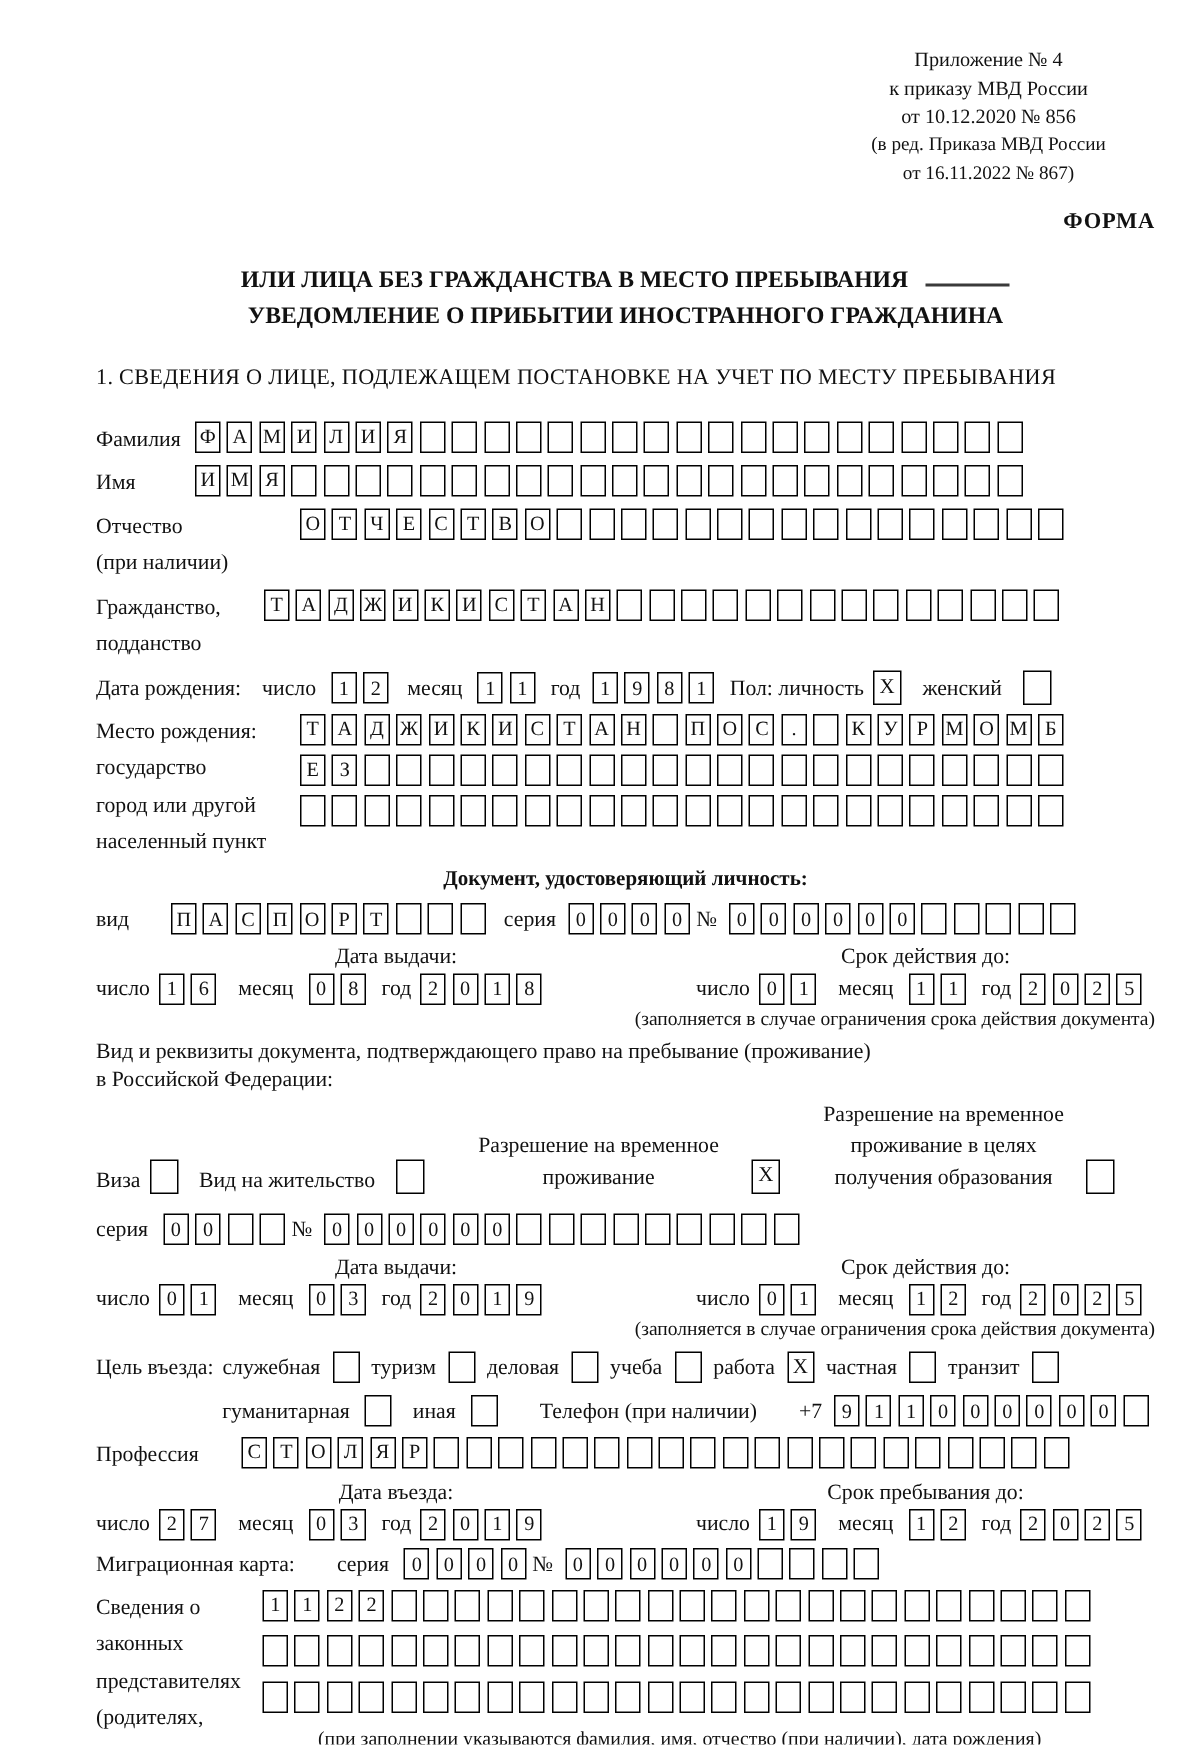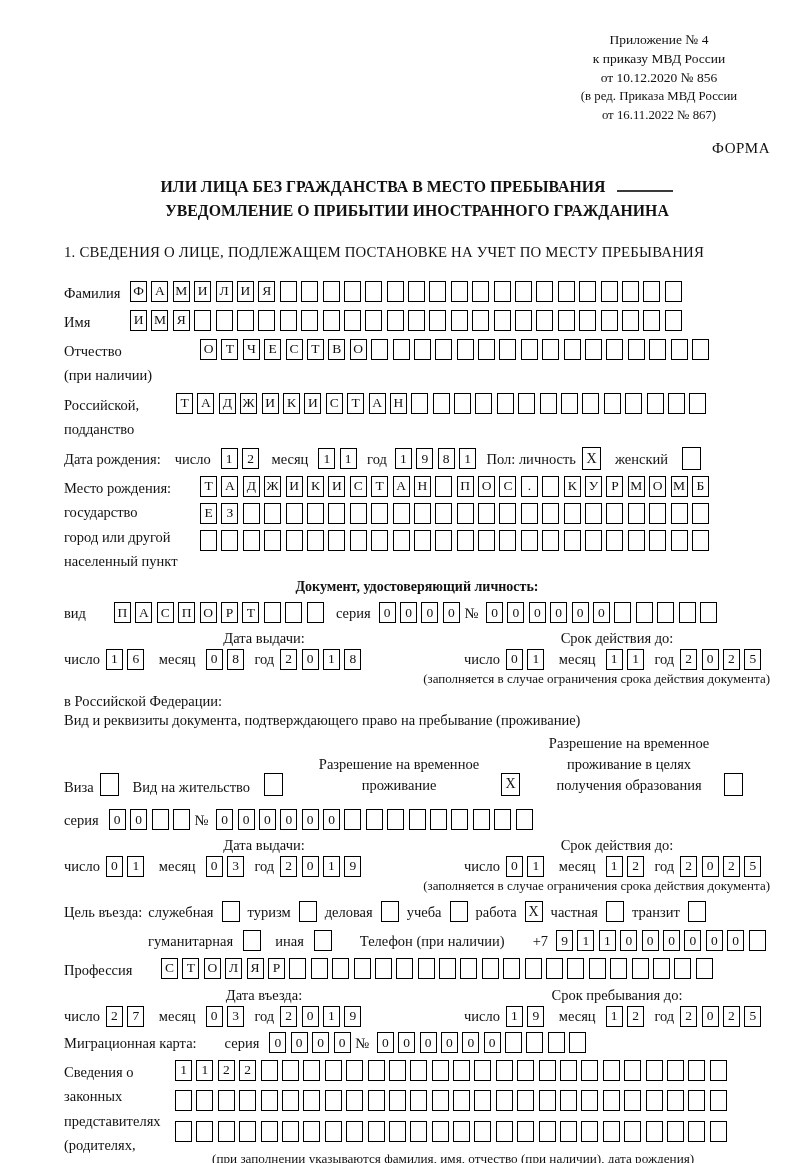--- a/index.html
+++ b/index.html
@@ -9,21 +9,21 @@
     color: #111111;
     font-family: "Liberation Serif", "DejaVu Serif", serif;
     font-size: 14.5px;
     overflow: hidden;
   }
   .page { padding: 30px 30px 0 64px; }
 
   
   .hdr-block { width: 222px; margin-left: auto; line-height: 1.42; font-size: 13.5px; text-align: center; }
   .hdr-block .small { font-size: 12.8px; }
-  .forma { text-align: right; font-weight: normal; font-size: 15px; margin-top: 16px; letter-spacing: .5px; }
+  .forma { text-align: right; font-weight: bold; font-size: 15px; margin-top: 16px; letter-spacing: .5px; }
 
   
   .title { text-align: center; font-weight: bold; font-size: 15.8px; margin-top: 18px; line-height: 1.55; }
   .blank-line { display: inline-block; width: 56px; border-bottom: 2.5px solid #3a3a3a; margin-left: 12px; height: 12px; }
 
   .sec-heading { font-weight: normal; font-size: 14.8px; margin-top: 20px; margin-bottom: 20px; letter-spacing: .2px; }
 
   
   .row { display: flex; align-items: flex-start; margin-bottom: 5px; }
   .lbl { flex: 0 0 auto; line-height: 24px; }
@@ -202,21 +202,21 @@
         <span class="cell"></span>
         <span class="cell"></span>
         <span class="cell"></span>
         <span class="cell"></span>
         <span class="cell"></span>
       </div>
   </div>
 
   <div class="row">
     <div class="lbl w112 multi">
-      <div>Российской,</div>
+      <div>Гражданство,</div>
       <div>подданство</div>
     </div>
     <div class="boxes">
         <span class="cell">Т</span>
         <span class="cell">А</span>
         <span class="cell">Д</span>
         <span class="cell">Ж</span>
         <span class="cell">И</span>
         <span class="cell">К</span>
         <span class="cell">И</span>
@@ -435,22 +435,22 @@
             <span class="cell">2</span>
             <span class="cell">0</span>
             <span class="cell">2</span>
             <span class="cell">5</span>
           </div>
       </div>
     </div>
   </div>
   <div class="note">(заполняется в случае ограничения срока действия документа)</div>
 
+  <div class="mb2">Вид и реквизиты документа, подтверждающего право на пребывание (проживание)</div>
   <div class="mb2">в Российской Федерации:</div>
-  <div class="mb2">Вид и реквизиты документа, подтверждающего право на пребывание (проживание)</div>
 
   <div class="opt-row">
     <span>Виза</span>
     <span class="cbx ml6"></span>
     <span class="ml14">Вид на жительство</span>
     <span class="cbx ml14"></span>
     <div class="opt-center opt-w190 ml20">Разрешение на временное проживание</div>
     <span class="cbx ml6">X</span>
     <div class="opt-center opt-w178 ml20">Разрешение на временное проживание в целях получения образования</div>
     <span class="cbx ml6"></span>

